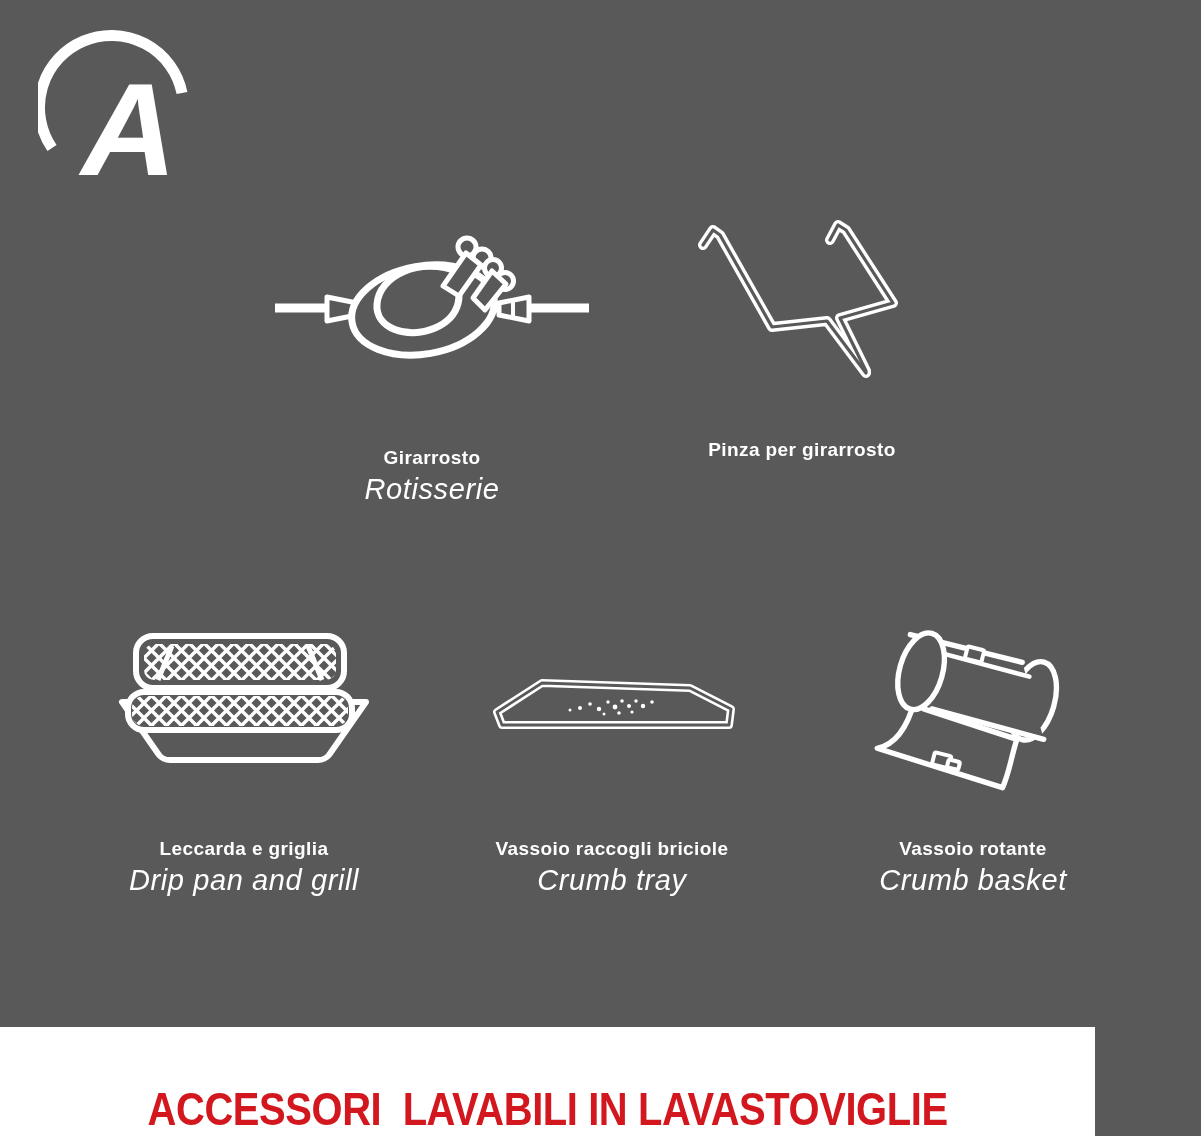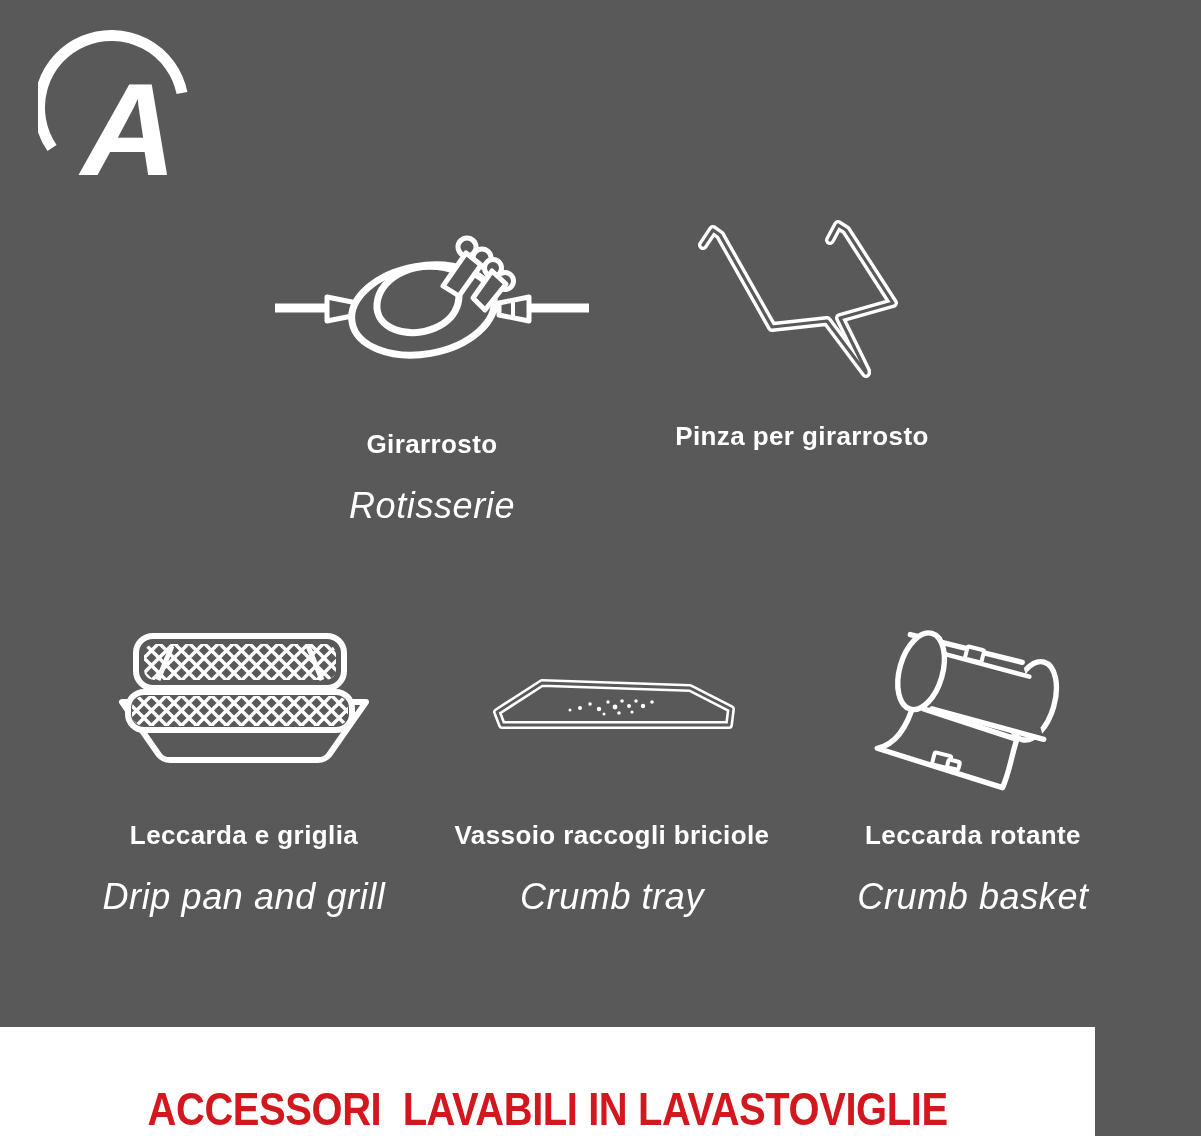--- a/index.html
+++ b/index.html
@@ -29,24 +29,24 @@
   .card{
     position:absolute;display:flex;flex-direction:column;align-items:center;
     text-align:center;
   }
   .icon-area{
     width:100%;display:flex;align-items:center;justify-content:center;
   }
   .row1 .icon-area{height:205px;}
   .row2 .icon-area{height:196px;}
   .card .title{
-    margin-top:14px;font-size:26px;font-weight:700;letter-spacing:.4px;line-height:1.2;
+    margin-top:32px;font-size:19px;font-weight:700;letter-spacing:.4px;line-height:1.2;
   }
   .card .subtitle{
-    margin-top:24px;font-size:36px;font-style:italic;font-weight:400;
+    margin-top:2px;font-size:29px;font-style:italic;font-weight:400;
     letter-spacing:.6px;line-height:1.2;
   }
   
   .footer{
     position:absolute;left:0;bottom:0;width:1095px;height:109px;
     background:var(--footer-bg);
     display:flex;align-items:flex-end;justify-content:center;
   }
   .headline{
     font-size:47px;font-weight:700;line-height:1;color:var(--accent);
@@ -164,21 +164,21 @@
         <ellipse cx="182" cy="97" rx="24" ry="45" transform="rotate(16 182 97)" class="fillbg stroke" stroke-width="6"></ellipse>
         <path d="M45,23 L170,54 L194,140 L69,106 Z" class="fillbg"></path>
         <path d="M45,23 L170,54 M69,106 L194,140" class="stroke" stroke-width="6" stroke-linecap="round"></path>
         <path d="M66,40 L178,70" class="stroke" stroke-width="5" stroke-linecap="round"></path>
         <g transform="rotate(14 116 46)">
           <rect x="107" y="38" width="19" height="14" rx="2" class="fillbg stroke" stroke-width="4.5"></rect>
         </g>
         <ellipse cx="57" cy="64" rx="24" ry="44" transform="rotate(16 57 64)" class="fillbg stroke" stroke-width="6"></ellipse>
       </svg>
     </div>
-    <div class="title">Leccarda rotante</div>
+    <div class="title">Vassoio rotante</div>
     <div class="subtitle">Crumb basket</div>
   </div>
 
   <div class="footer">
     <div class="headline">ACCESSORI  LAVABILI IN LAVASTOVIGLIE</div>
   </div>
 
 </div>
 
 </body></html>

